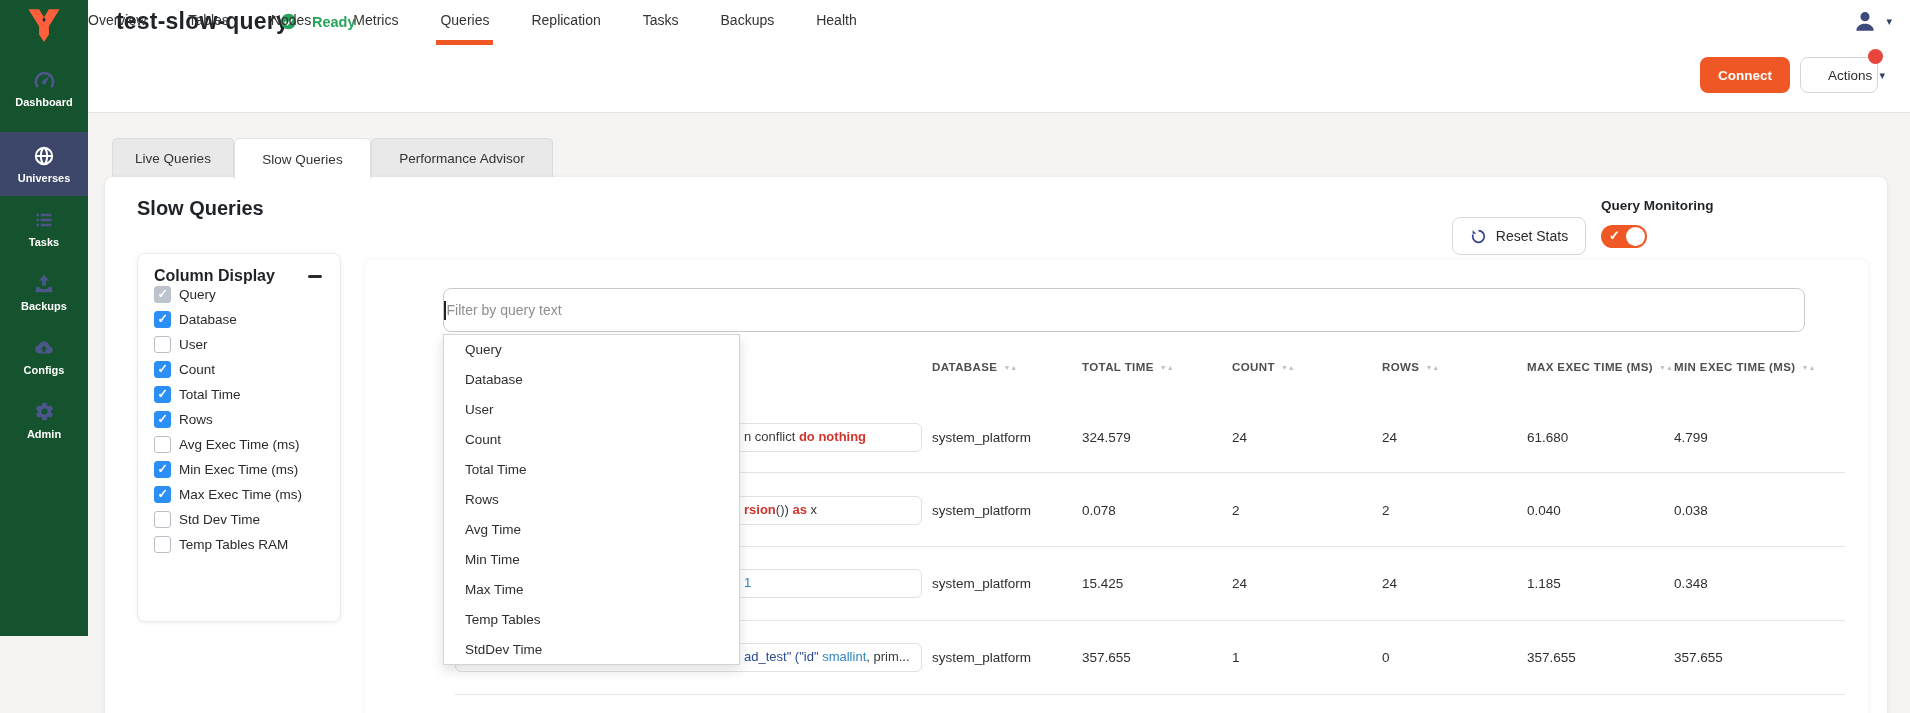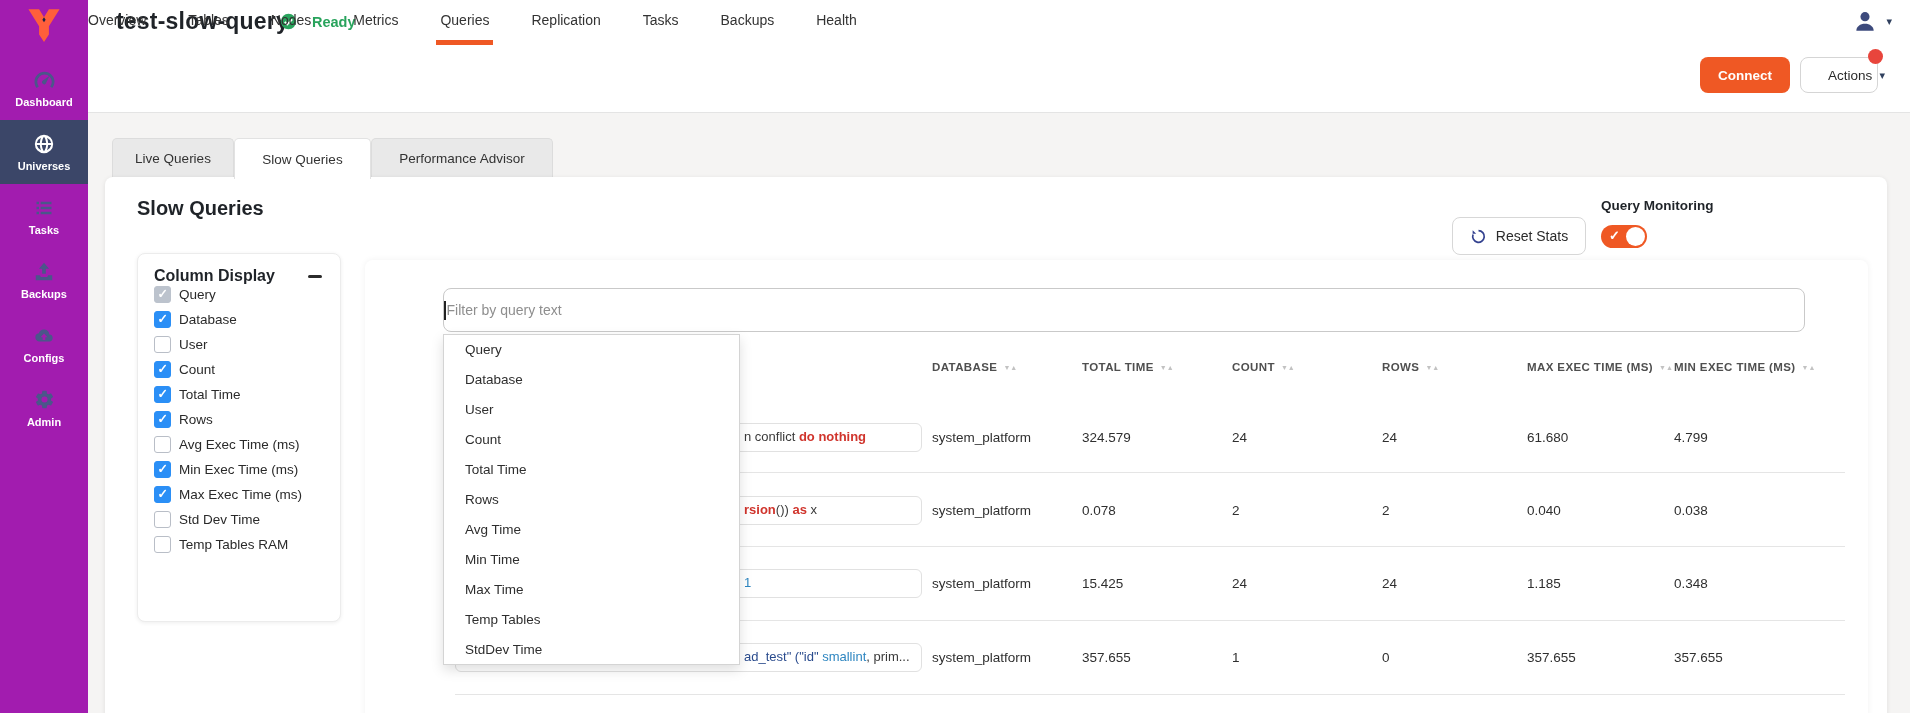--- a/index.html
+++ b/index.html
@@ -4,27 +4,27 @@
 <style>
   * { margin:0; padding:0; box-sizing:border-box; }
   html,body { width:1910px; height:713px; }
   body {
     position:relative; overflow:hidden; background:#f5f4f3;
     font-family:"Liberation Sans", sans-serif; color:#2f2f2f;
   }
   .abs { position:absolute; }
 
   
-  .sidebar { left:0; top:0; width:88px; height:713px; background:#a21caf; z-index:60; }
+  .sidebar { left:0; top:0; width:88px; height:636px; background:#14532d; z-index:60; }
   .logo-box { width:88px; height:56px; display:flex; align-items:center; justify-content:center; cursor:pointer; }
   .side-items { display:flex; flex-direction:column; }
   .side-item { height:64px; display:flex; flex-direction:column; align-items:center; justify-content:center; gap:5px;
                color:#fff; font-size:11px; font-weight:bold; cursor:pointer; }
   .side-item .icn { color:#4b568a; height:22px; display:flex; align-items:center; }
-  .side-item.active { background:#3b4668; }
+  .side-item.active { background:#3b4668;margin-top:12px; }
   .side-item.active .icn { color:#ffffff; }
 
   
   .header { left:88px; top:0; width:1822px; height:113px; background:#fff; border-bottom:1px solid #e4e4e4; z-index:40; }
   .uni-title { left:28px; top:8px; font-size:23px; font-weight:bold; color:#1f2328; letter-spacing:.2px; }
   .ready-badge { left:192px; top:13px; display:flex; align-items:center; gap:15px; color:#28a35c; font-weight:bold; font-size:14.5px; }
   .avatar-wrap { right:18px; top:8px; display:flex; align-items:center; gap:8px; cursor:pointer; }
   .caret { font-size:11px; color:#30405e; }
 
   .nav-tabs { left:20px; top:62px; display:flex; gap:42px; height:40px; align-items:center; }

